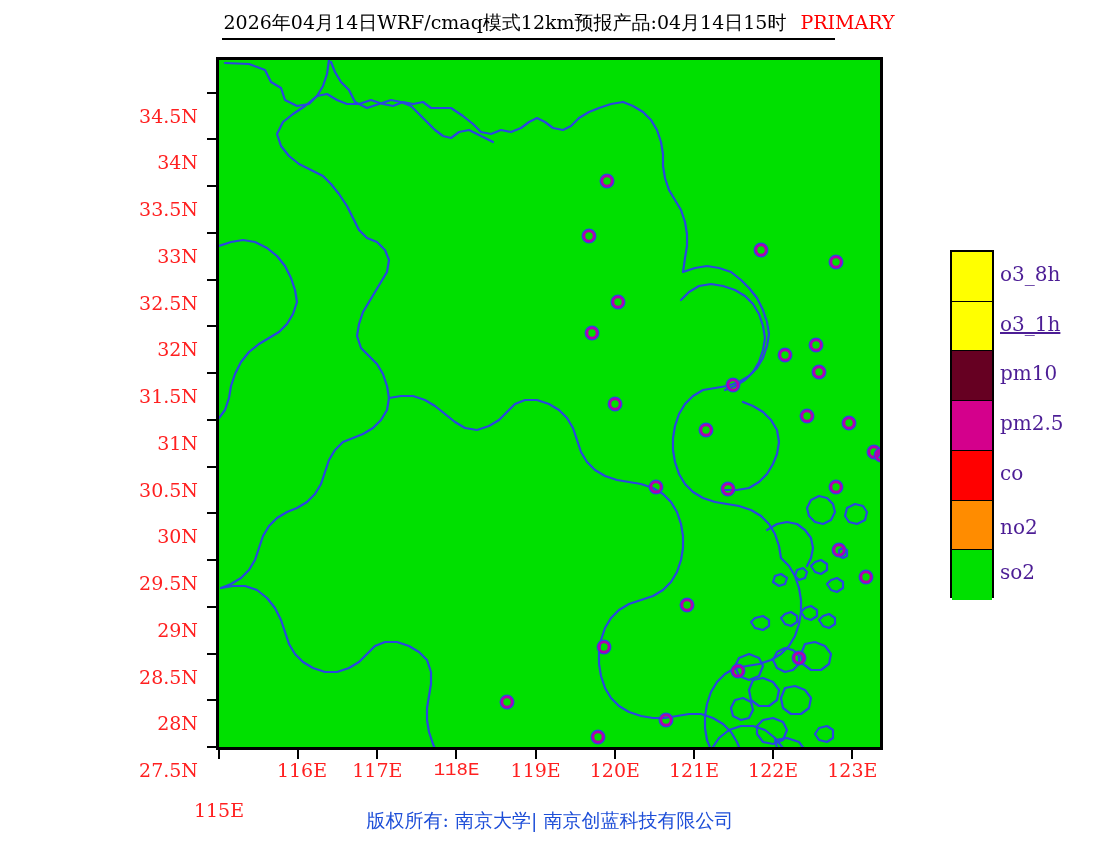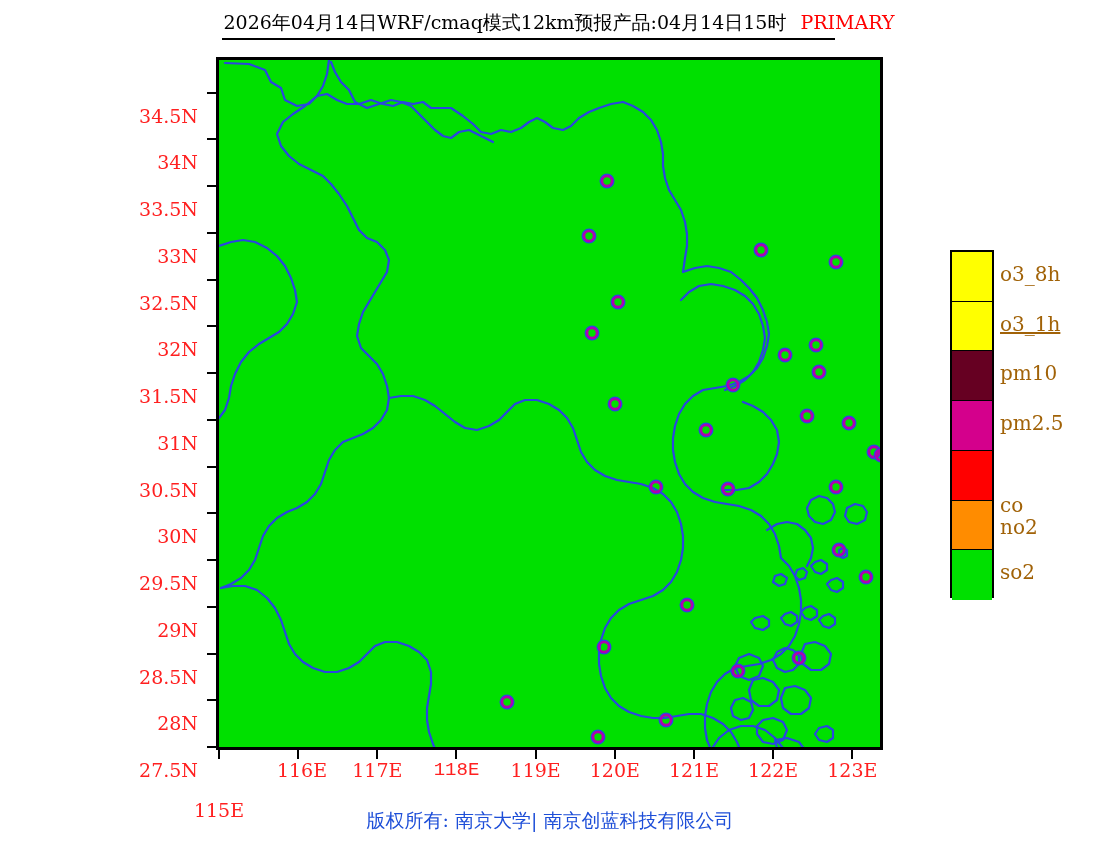--- a/index.html
+++ b/index.html
@@ -96,21 +96,21 @@
   .legend-swatch {
     width: 100%;
     height: 49.71px;
     box-sizing: border-box;
     border-bottom: 1px solid #000000;
   }
   .legend-swatch:last-child { border-bottom: none; }
   .legend-label {
     position: absolute;
     left: 1000px;
-    color: #a16207;
+    color: #4c1d95;
     font-size: 20px;
     white-space: nowrap;
   }
 
   
   #footer {
     position: absolute;
     left: 0;
     top: 808px;
     width: 1100px;
@@ -298,18 +298,18 @@
     <div class="legend-swatch" style="background: rgb(212, 0, 140); height: 49.7143px;"></div>
     <div class="legend-swatch" style="background: rgb(255, 0, 0); height: 49.7143px;"></div>
     <div class="legend-swatch" style="background: rgb(255, 140, 0); height: 49.7143px;"></div>
     <div class="legend-swatch" style="background: rgb(0, 224, 0); height: 49.7143px;"></div>
   </div>
 <div id="legend-labels">
     <div class="legend-label" style="top: 261.857px;">o3_8h</div>
     <div class="legend-label" style="top: 311.571px; text-decoration: underline;">o3_1h</div>
     <div class="legend-label" style="top: 361.286px;">pm10</div>
     <div class="legend-label" style="top: 411px;">pm2.5</div>
-    <div class="legend-label" style="top: 460.714px; margin-top: 32px;">co</div>
+    <div class="legend-label" style="top: 460.714px;">co</div>
     <div class="legend-label" style="top: 515px;">no2</div>
     <div class="legend-label" style="top: 560.143px;">so2</div>
   </div>
 
 <div id="footer">版权所有: 南京大学| 南京创蓝科技有限公司</div>
 
 </body></html>

